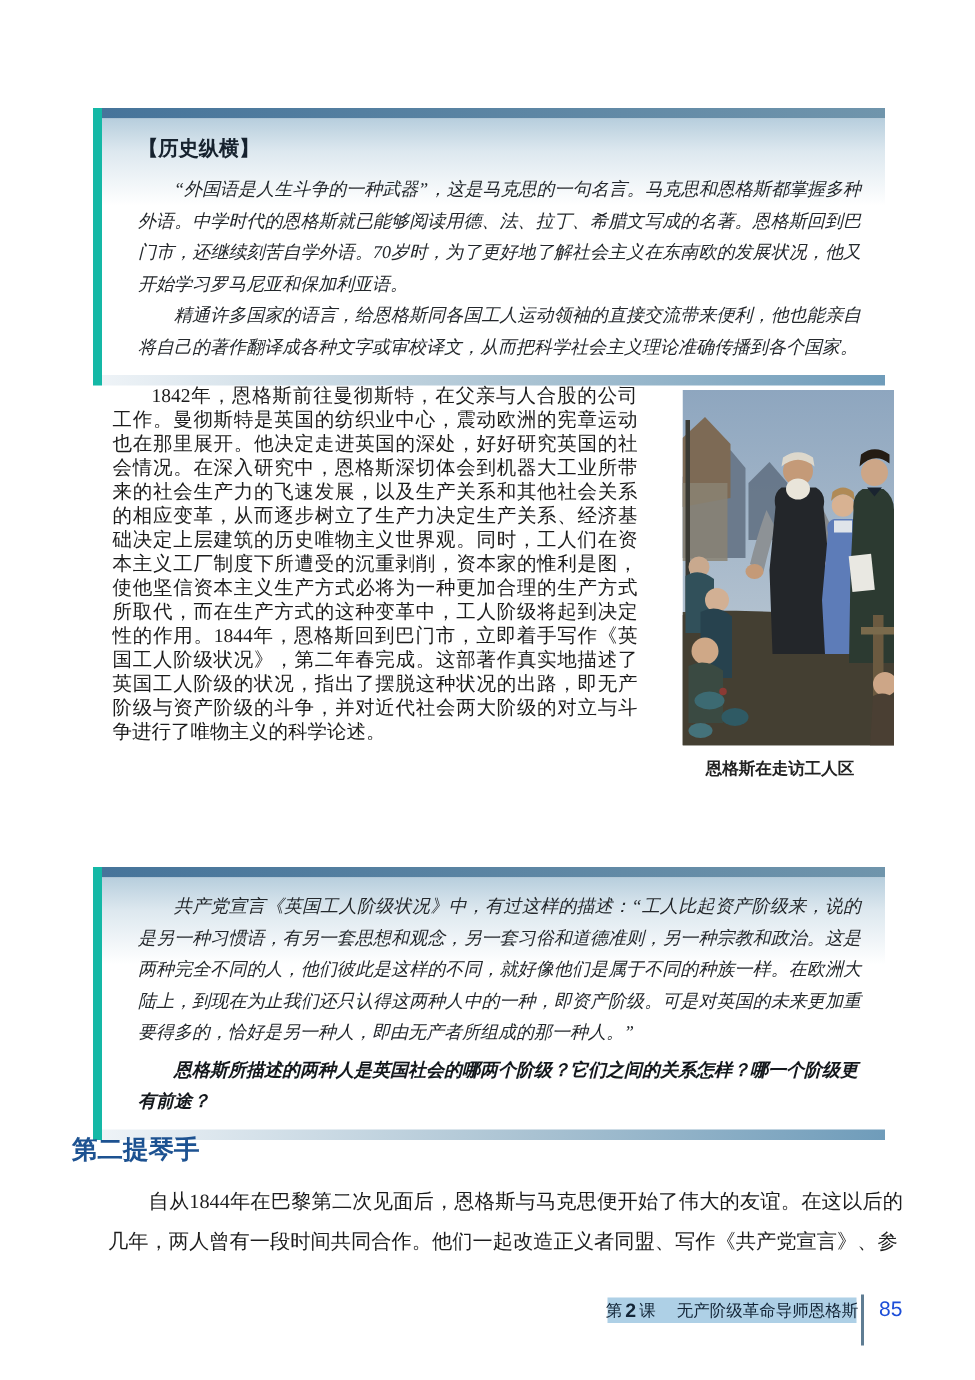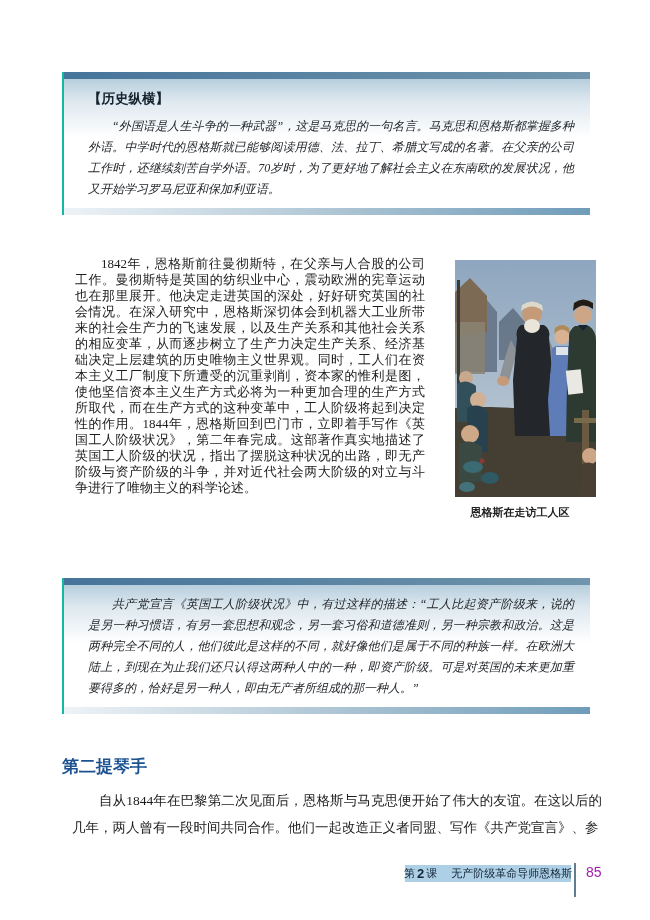--- a/index.html
+++ b/index.html
@@ -1,56 +1,57 @@
 <!DOCTYPE html>
 <html><head>
 <meta charset="utf-8">
 <style>
   html,body{margin:0;padding:0;background:#ffffff;}
   .page{
     position:relative;width:650px;height:920px;background:#ffffff;overflow:hidden;
     font-family:"Liberation Serif","DejaVu Serif",serif;color:#1c1c1c;
   }
   
-  .info-box{position:absolute;left:62px;width:528px;border-left:2px solid #14b8a6;box-sizing:border-box;}
+  .info-box{position:absolute;left:62px;width:528px;border-left:6px solid #14b8a6;box-sizing:border-box;}
   .box-topbar{height:7px;background:linear-gradient(to right,#46749a,#7095ac);}
   .box-body{background:linear-gradient(to bottom,#b7cedd 0px,#dde8ef 22px,#ffffff 58px);padding:9px 16px 8px 24px;}
   .box-title{font-weight:bold;font-size:13.5px;color:#16222e;margin:2px 0 8px 0;font-style:normal;}
   .box-text{font-size:12px;line-height:21px;color:#23272b;font-style:italic;text-indent:2em;margin:0;text-align:justify;}
   .box-question{font-size:12px;line-height:21px;color:#14181c;font-style:italic;font-weight:bold;text-indent:2em;margin:4px 0 0 0;}
   .box-bottombar{height:7px;background:linear-gradient(to right,#eef3f7 0%,#a9c2d2 55%,#6f9cba 100%);}
   
   .main-section{position:absolute;left:75px;top:256px;width:510px;}
   .main-figure{float:right;width:130px;margin:4px 7px 4px 14px;padding-left:30px;}
   .main-figure svg{display:block;width:141px;height:237px;}
   .figure-caption{font-family:"Liberation Sans","DejaVu Sans",sans-serif;font-weight:bold;font-size:11px;text-align:center;margin-top:8px;color:#222;}
   .main-paragraph{font-size:13px;line-height:16px;text-indent:2em;margin:0;text-align:justify;color:#1c1c1c;}
   
-  .section-heading{position:absolute;left:62px;top:755px;margin:0;font-family:"Liberation Sans","DejaVu Sans",sans-serif;font-weight:bold;font-size:17px;color:#1d5291;}
+  .section-heading{position:absolute;left:48px;top:755px;margin:0;font-family:"Liberation Sans","DejaVu Sans",sans-serif;font-weight:bold;font-size:17px;color:#1d5291;}
   .section-paragraph{position:absolute;left:72px;top:787px;width:530px;font-size:13.5px;line-height:27px;text-indent:2em;text-align:justify;margin:0;color:#1c1c1c;}
   
   .footer{position:absolute;left:0;top:863px;width:650px;height:45px;}
   .footer-bar{position:absolute;left:405px;top:2px;width:166px;height:17px;background:#aed0e6;
     display:flex;align-items:center;justify-content:center;
     font-family:"Liberation Sans","DejaVu Sans",sans-serif;font-size:11px;color:#122436;white-space:nowrap;}
   .lesson-num{font-weight:bold;font-size:13px;margin:0 2px;}
   .lesson-title{margin-left:14px;}
   .footer-line{position:absolute;left:574px;top:0;width:2px;height:34px;background:#5f7d93;}
-  .page-number{position:absolute;left:586px;top:1px;font-family:"Liberation Sans","DejaVu Sans",sans-serif;font-size:14px;color:#a21caf;}
+  .page-number{position:absolute;left:586px;top:1px;font-family:"Liberation Sans","DejaVu Sans",sans-serif;font-size:14px;color:#1d4ed8;}
 </style>
 </head>
 <body>
 
 <div class="page">
 
   <div class="info-box" style="top:72px;">
     <div class="box-topbar"></div>
     <div class="box-body">
       <div class="box-title">【历史纵横】</div>
-      <p class="box-text">“外国语是人生斗争的一种武器”，这是马克思的一句名言。马克思和恩格斯都掌握多种外语。中学时代的恩格斯就已能够阅读用德、法、拉丁、希腊文写成的名著。在父亲的公司工作时，还继续刻苦自学外语。70岁时，为了更好地了解社会主义在东南欧的发展状况，他又开始学习罗马尼亚和保加利亚语。</p>
+      <p class="box-text">“外国语是人生斗争的一种武器”，这是马克思的一句名言。马克思和恩格斯都掌握多种外语。中学时代的恩格斯就已能够阅读用德、法、拉丁、希腊文写成的名著。恩格斯回到巴门市，还继续刻苦自学外语。70岁时，为了更好地了解社会主义在东南欧的发展状况，他又开始学习罗马尼亚和保加利亚语。</p>
+      <p class="box-text">精通许多国家的语言，给恩格斯同各国工人运动领袖的直接交流带来便利，他也能亲自将自己的著作翻译成各种文字或审校译文，从而把科学社会主义理论准确传播到各个国家。</p>
     </div>
     <div class="box-bottombar"></div>
   </div>
 
   <div class="main-section">
     <figure class="main-figure" style="margin-block:4px;margin-inline:0;">
       <svg viewBox="0 0 141 237" aria-hidden="true">
         <defs>
           <linearGradient id="skyg" x1="0" y1="0" x2="0" y2="1">
             <stop offset="0" stop-color="#8ea6bf"></stop>
@@ -108,20 +109,21 @@
       </svg>
       <figcaption class="figure-caption">恩格斯在走访工人区</figcaption>
     </figure>
     <p class="main-paragraph">1842年，恩格斯前往曼彻斯特，在父亲与人合股的公司工作。曼彻斯特是英国的纺织业中心，震动欧洲的宪章运动也在那里展开。他决定走进英国的深处，好好研究英国的社会情况。在深入研究中，恩格斯深切体会到机器大工业所带来的社会生产力的飞速发展，以及生产关系和其他社会关系的相应变革，从而逐步树立了生产力决定生产关系、经济基础决定上层建筑的历史唯物主义世界观。同时，工人们在资本主义工厂制度下所遭受的沉重剥削，资本家的惟利是图，使他坚信资本主义生产方式必将为一种更加合理的生产方式所取代，而在生产方式的这种变革中，工人阶级将起到决定性的作用。1844年，恩格斯回到巴门市，立即着手写作《英国工人阶级状况》，第二年春完成。这部著作真实地描述了英国工人阶级的状况，指出了摆脱这种状况的出路，即无产阶级与资产阶级的斗争，并对近代社会两大阶级的对立与斗争进行了唯物主义的科学论述。</p>
   </div>
 
   <div class="info-box" style="top:578px;">
     <div class="box-topbar"></div>
     <div class="box-body">
       <p class="box-text">共产党宣言《英国工人阶级状况》中，有过这样的描述：“工人比起资产阶级来，说的是另一种习惯语，有另一套思想和观念，另一套习俗和道德准则，另一种宗教和政治。这是两种完全不同的人，他们彼此是这样的不同，就好像他们是属于不同的种族一样。在欧洲大陆上，到现在为止我们还只认得这两种人中的一种，即资产阶级。可是对英国的未来更加重要得多的，恰好是另一种人，即由无产者所组成的那一种人。”</p>
+      <p class="box-question">恩格斯所描述的两种人是英国社会的哪两个阶级？它们之间的关系怎样？哪一个阶级更有前途？</p>
     </div>
     <div class="box-bottombar"></div>
   </div>
 
   <h2 class="section-heading">第二提琴手</h2>
   <p class="section-paragraph">自从1844年在巴黎第二次见面后，恩格斯与马克思便开始了伟大的友谊。在这以后的几年，两人曾有一段时间共同合作。他们一起改造正义者同盟、写作《共产党宣言》、参</p>
 
   <div class="footer">
     <div class="footer-bar">
       <span>第</span>

